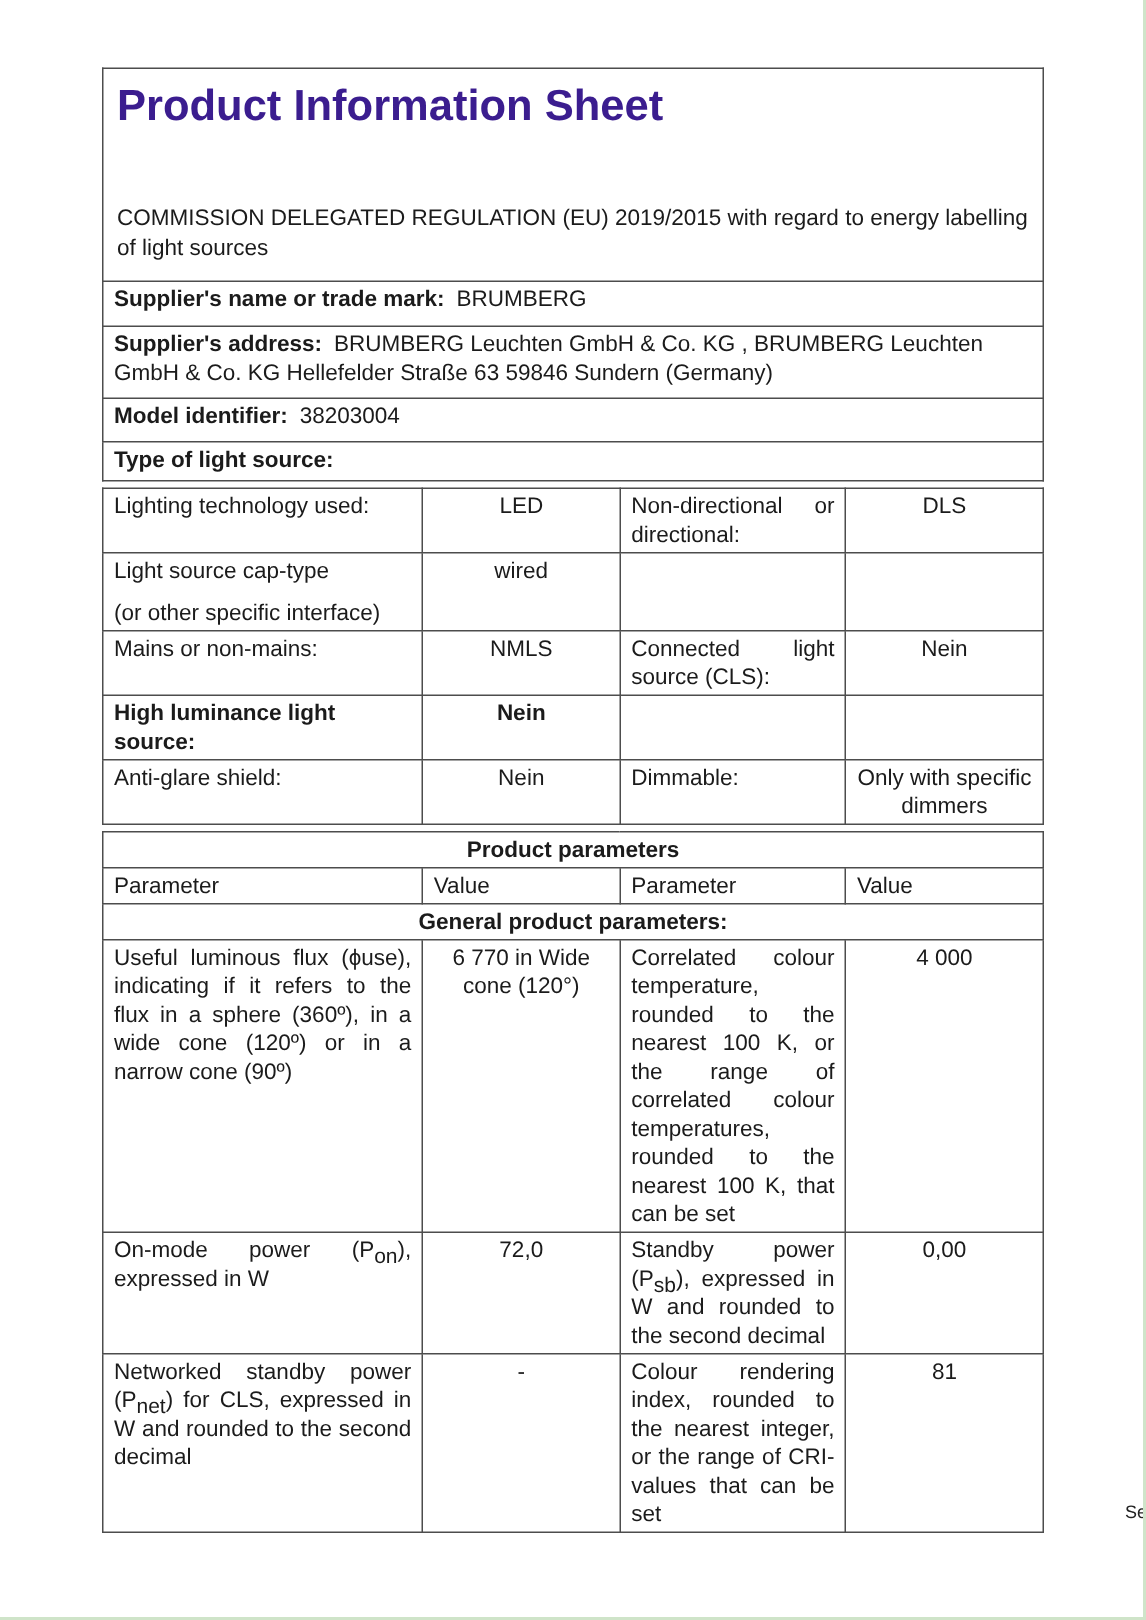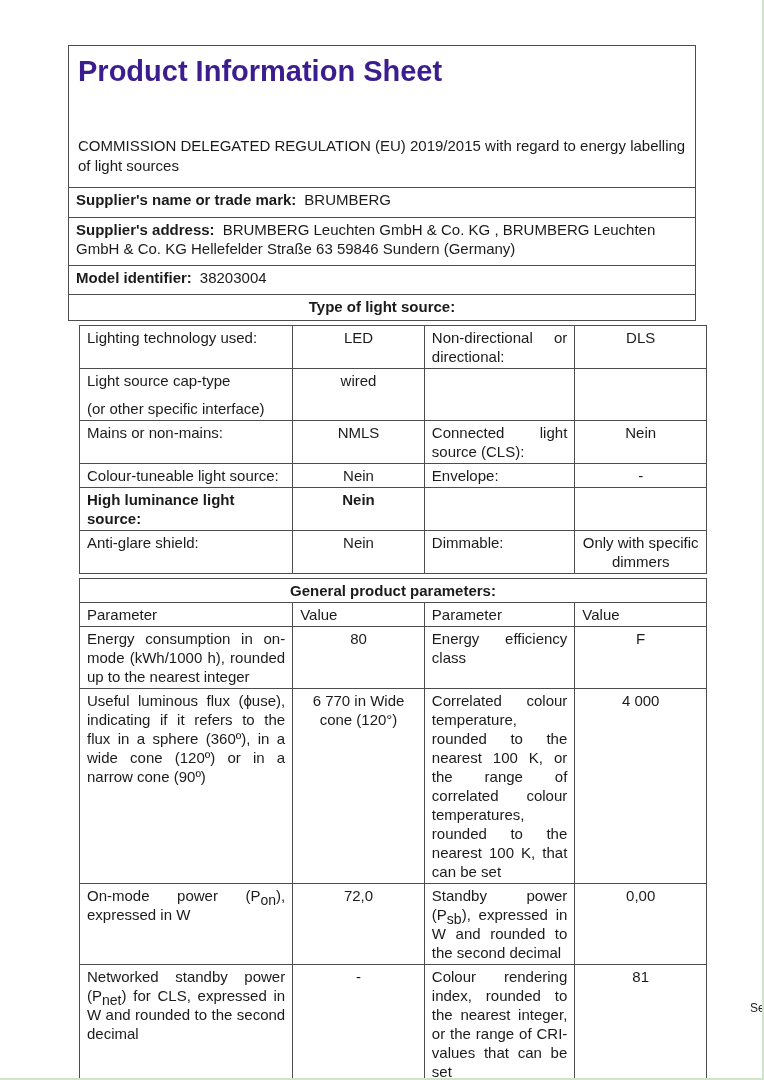--- a/index.html
+++ b/index.html
@@ -8,21 +8,21 @@
     font-family:"Liberation Sans", sans-serif; color:#1b1b1b; overflow:hidden;
   }
   .page-edge-right { position:absolute; right:0; top:0; width:2px; height:1080px; background:#cfe4c9; }
   .page-edge-bottom { position:absolute; left:0; bottom:0; width:764px; height:2px; background:#cfe4c9; }
   .doc { position:absolute; left:68px; top:45px; width:628px; }
   table { border-collapse:collapse; width:100%; table-layout:fixed; }
   td {
     border:1px solid #4d4d4d; vertical-align:top; padding:2px 7px;
     font-size:15px; line-height:19px; word-wrap:break-word;
   }
-  .tbl-gap { margin-top:4px;margin-left:11px; }
+  .tbl-gap { margin-top:4px; }
   .b { font-weight:bold; }
   .center { text-align:center; }
   .justify { text-align:justify; }
   .title-cell { padding:8px 9px 11px 9px; }
   h1 { margin:0 0 10px 0; font-size:29px; line-height:34px; font-weight:bold; color:#3b1d8f; }
   .subtitle { font-size:15px; line-height:20px;margin-top:48px; }
   .label-val .val { margin-left:8px; font-weight:normal; }
   .cap-line2 { margin-top:9px; }
   sub { font-size:14px; line-height:0; }
   .footer {
@@ -51,21 +51,21 @@
     <tr style="height:48px;">
       <td class="label-val">
         <span class="b">Supplier's address:</span><span class="val">BRUMBERG Leuchten GmbH &amp; Co. KG , BRUMBERG Leuchten GmbH &amp; Co. KG Hellefelder Straße 63 59846 Sundern (Germany)</span>
       </td>
     </tr>
     <tr style="height:29px;">
       <td class="label-val">
         <span class="b">Model identifier:</span><span class="val">38203004</span>
       </td>
     </tr>
-    <tr style="height:26px;text-align:center;">
+    <tr style="height:26px;">
       <td>
         <span class="b">Type of light source:</span>
       </td>
     </tr>
   </tbody>
     </table>
 
   <table class="tbl-gap">
     <colgroup>
         <col style="width:34%">
@@ -88,26 +88,20 @@
       <td class="center">wired</td>
       <td></td>
       <td class="center"></td>
     </tr>
     <tr style="height:41px;">
       <td>Mains or non-mains:</td>
       <td class="center">NMLS</td>
       <td class="justify">Connected light source (CLS):</td>
       <td class="center">Nein</td>
     </tr>
-    <tr style="height:22px;">
-      <td>Colour-tuneable light source:</td>
-      <td class="center">Nein</td>
-      <td>Envelope:</td>
-      <td class="center">-</td>
-    </tr>
     <tr style="height:22px;font-weight:bold;">
       <td>High luminance light source:</td>
       <td class="center">Nein</td>
       <td></td>
       <td class="center"></td>
     </tr>
     <tr style="height:40px;">
       <td>Anti-glare shield:</td>
       <td class="center">Nein</td>
       <td>Dimmable:</td>
@@ -117,34 +111,31 @@
     </table>
 
   <table class="tbl-gap">
     <colgroup>
         <col style="width:34%">
         <col style="width:21%">
         <col style="width:24%">
         <col style="width:21%">
       </colgroup>
     <tbody>
-    <tr style="height:22px;">
-      <td colspan="4" class="center b">General product parameters:</td>
+        <tr style="height:21px;">
+      <td colspan="4" class="center b">Product parameters</td>
     </tr>
     <tr style="height:22px;">
       <td>Parameter</td>
       <td>Value</td>
       <td>Parameter</td>
       <td>Value</td>
     </tr>
-    <tr style="height:59px;">
-      <td class="justify">Energy consumption in on-mode (kWh/1000 h), rounded up to the nearest integer</td>
-      <td class="center">80</td>
-      <td class="justify">Energy efficiency class</td>
-      <td class="center">F</td>
+    <tr style="height:22px;">
+      <td colspan="4" class="center b">General product parameters:</td>
     </tr>
     <tr style="height:188px;">
       <td class="justify">Useful luminous flux (ϕuse), indicating if it refers to the flux in a sphere (360º), in a wide cone (120º) or in a narrow cone (90º)</td>
       <td class="center">6 770 in Wide cone (120°)</td>
       <td class="justify">Correlated colour temperature, rounded to the nearest 100 K, or the range of correlated colour temperatures, rounded to the nearest 100 K, that can be set</td>
       <td class="center">4 000</td>
     </tr>
     <tr style="height:77px;">
       <td class="justify"><span>On-mode power (P</span><sub>on</sub><span>), expressed in W</span></td>
       <td class="center">72,0</td>

